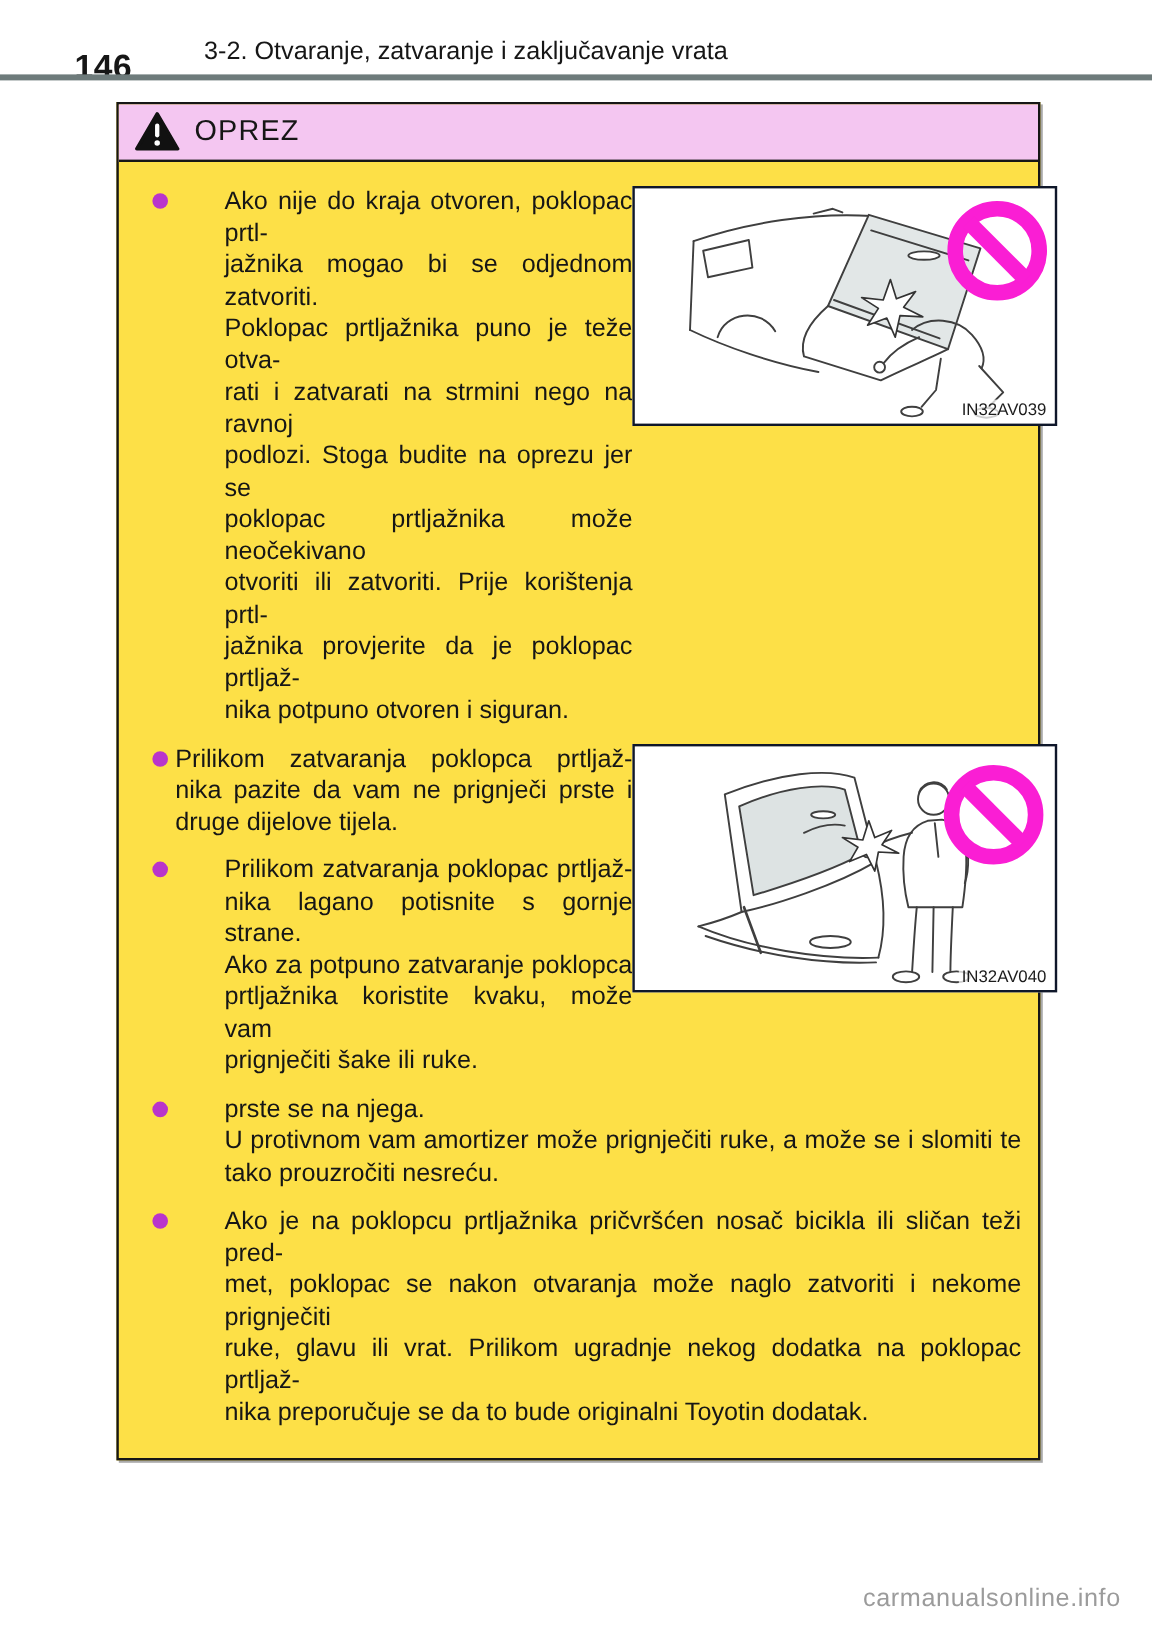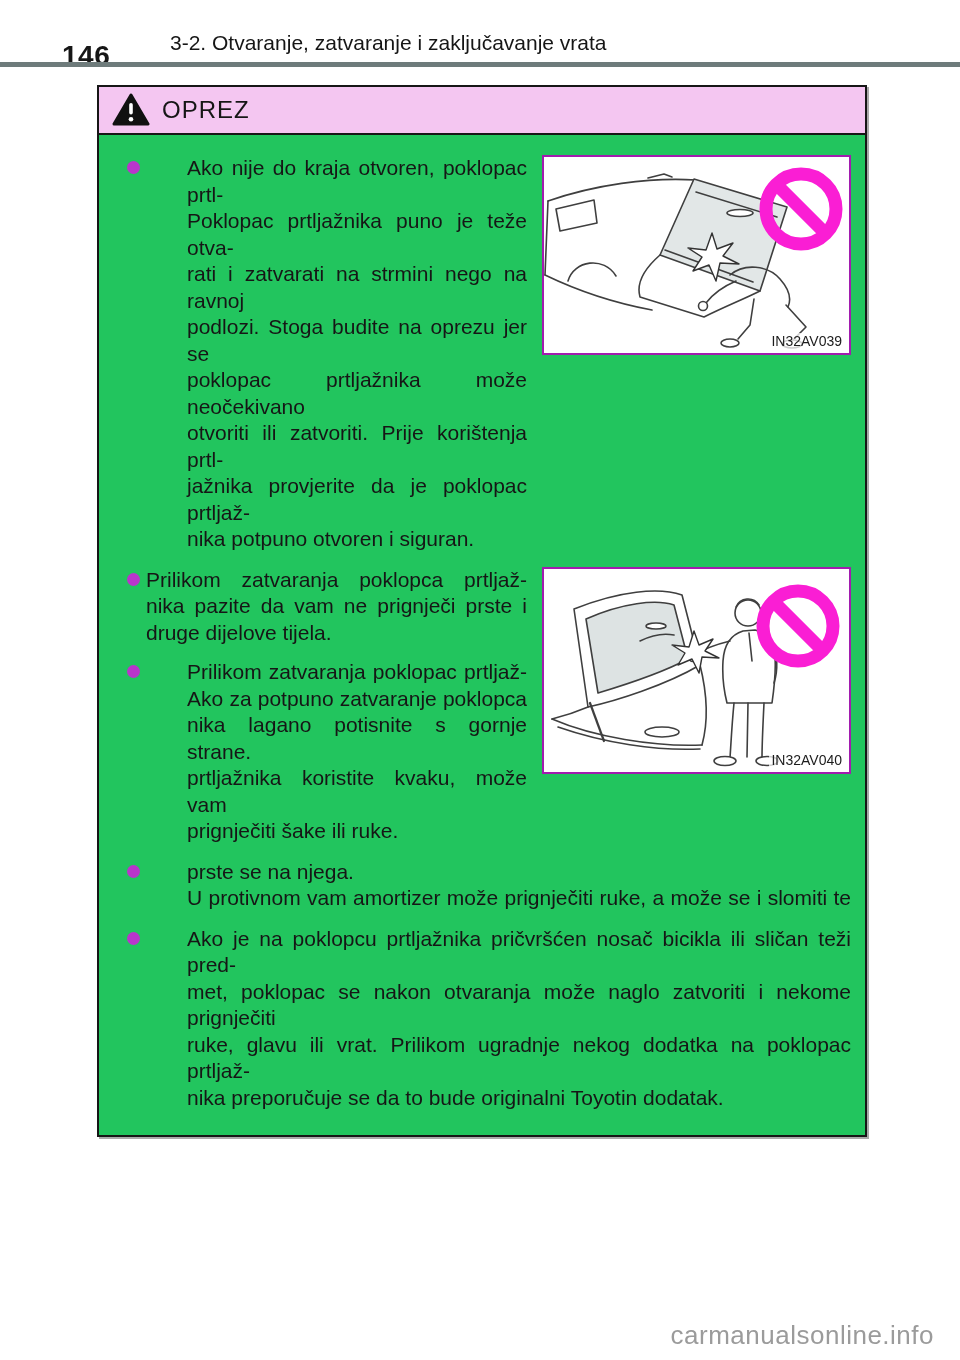--- a/index.html
+++ b/index.html
@@ -5,49 +5,49 @@
   html,body{margin:0;padding:0;}
   body{
     width:960px;height:1360px;position:relative;background:#ffffff;
     font-family:"Liberation Sans", sans-serif;color:#161616;overflow:hidden;
   }
   .pagenum{position:absolute;left:62px;top:24px;font-size:28px;font-weight:bold;letter-spacing:.5px;margin-top:16px;}
   .chapter{position:absolute;left:170px;top:31px;font-size:21px;}
   .rule{position:absolute;left:0;top:62px;width:960px;height:5px;background:var(--rule,#6e7b7b);}
   .caution-box{
     position:absolute;left:97px;top:85px;width:770px;box-sizing:border-box;
-    border:2px solid #161616;background:#22c55e;box-shadow:2px 2px 0 #aaaaaa;
+    border:2px solid #161616;background:#fde047;box-shadow:2px 2px 0 #aaaaaa;
   }
   .caution-head{
     height:46px;background:var(--pink,#f4c6f1);border-bottom:2px solid #161616;
     display:flex;align-items:center;padding-left:13px;gap:12px;
   }
   .caution-title{font-size:24px;letter-spacing:1px;}
   .caution-body{padding:20px 14px 24px 28px;}
   .crow{display:flex;align-items:flex-start;margin-bottom:14px;}
   .crow:last-child{margin-bottom:0;}
   .tcol{flex:0 0 auto;}
   .crow.split .tcol{width:400px;}
   .crow.wide .tcol{width:100%;}
   .item{display:flex;margin-bottom:13px;}
   .item:last-child{margin-bottom:0;gap:41px;}
   .dot{flex:0 0 13px;width:13px;height:13px;border-radius:50%;background:var(--bullet,#b935cb);margin:6px 6px 0 0;}
   .lines{flex:1;font-size:21px;line-height:26.5px;}
   .ln{white-space:normal;}
   .ln.j{text-align:justify;text-align-last:justify;}
   .figure{
     margin-left:auto;width:305px;position:relative;background:#fff;
-    border:2px solid #a21caf;box-sizing:content-box;
+    border:2px solid #0f172a;box-sizing:content-box;padding-left:45px;
   }
   .figure svg{display:block;}
   .figlabel{
     position:absolute;right:5px;bottom:4px;font-size:14px;color:#1c1c1c;
     background:rgba(255,255,255,.75);padding:0 2px;
   }
-  .watermark{position:absolute;right:26px;top:1320px;font-size:26px;color:#9b9b9b;letter-spacing:.5px;}
+  .watermark{position:absolute;right:26px;top:1320px;font-size:21px;color:#9b9b9b;letter-spacing:.5px;}
 </style>
 </head>
 <body style="--pink: #f4c6f1; --bullet: #b935cb; --rule: #6e7b7b;">
 
 <span class="pagenum">146</span>
 <span class="chapter">3-2. Otvaranje, zatvaranje i zaključavanje vrata</span>
 <div class="rule"></div>
 
 <div class="caution-box">
   <div class="caution-head">
@@ -58,20 +58,21 @@
     </svg>
     <span class="caution-title">OPREZ</span>
   </div>
   <div class="caution-body" id="caution-body">
       <div class="crow split">
         <div class="tcol">
           <div class="item">
             <span class="dot"></span>
             <div class="lines">
               <div class="ln j">Ako nije do kraja otvoren, poklopac prtl-</div>
+              <div class="ln j">jažnika mogao bi se odjednom zatvoriti.</div>
               <div class="ln j">Poklopac prtljažnika puno je teže otva-</div>
               <div class="ln j">rati i zatvarati na strmini nego na ravnoj</div>
               <div class="ln j">podlozi. Stoga budite na oprezu jer se</div>
               <div class="ln j">poklopac prtljažnika može neočekivano</div>
               <div class="ln j">otvoriti ili zatvoriti. Prije korištenja prtl-</div>
               <div class="ln j">jažnika provjerite da je poklopac prtljaž-</div>
               <div class="ln">nika potpuno otvoren i siguran.</div>
             </div>
           </div>
         </div>
@@ -115,22 +116,22 @@
             <div class="lines">
               <div class="ln j">Prilikom zatvaranja poklopca prtljaž-</div>
               <div class="ln j">nika pazite da vam ne prignječi prste i</div>
               <div class="ln">druge dijelove tijela.</div>
             </div>
           </div>
           <div class="item">
             <span class="dot"></span>
             <div class="lines">
               <div class="ln j">Prilikom zatvaranja poklopac prtljaž-</div>
+              <div class="ln j">nika lagano potisnite s gornje strane.</div>
               <div class="ln j">Ako za potpuno zatvaranje poklopca</div>
-              <div class="ln j">nika lagano potisnite s gornje strane.</div>
               <div class="ln j">prtljažnika koristite kvaku, može vam</div>
               <div class="ln">prignječiti šake ili ruke.</div>
             </div>
           </div>
         </div>
         <div class="figure">
   <svg width="305" height="203" viewBox="0 0 305 203">
     <g stroke="#3f3f3f" stroke-width="1.6" fill="none" stroke-linecap="round" stroke-linejoin="round">
       <path d="M30,40 C75,22 115,18 138,26 L156,96 C122,116 72,132 44,138 Z" fill="#ffffff"></path>
       <path d="M42,50 C78,34 112,30 130,36 L144,90 C114,106 74,118 54,124 Z" fill="#dde3e3"></path>
@@ -166,20 +167,21 @@
 <div class="figlabel">IN32AV040</div>
         </div>
       </div>
       <div class="crow wide">
         <div class="tcol">
           <div class="item">
             <span class="dot"></span>
             <div class="lines">
               <div class="ln">prste se na njega.</div>
               <div class="ln j">U protivnom vam amortizer može prignječiti ruke, a može se i slomiti te</div>
+              <div class="ln">tako prouzročiti nesreću.</div>
             </div>
           </div>
         </div>
       </div>
       <div class="crow wide">
         <div class="tcol">
           <div class="item">
             <span class="dot"></span>
             <div class="lines">
               <div class="ln j">Ako je na poklopcu prtljažnika pričvršćen nosač bicikla ili sličan teži pred-</div>

